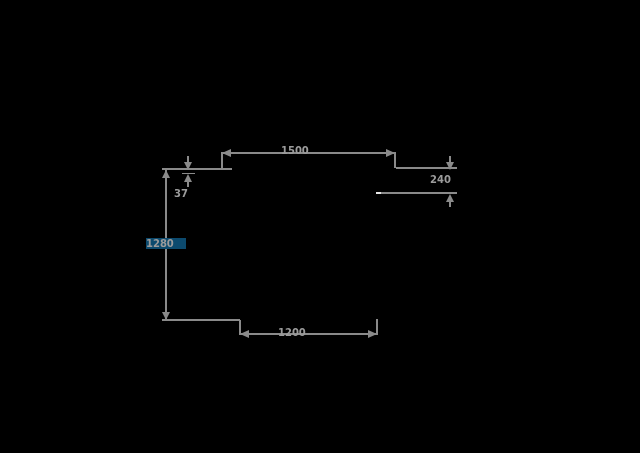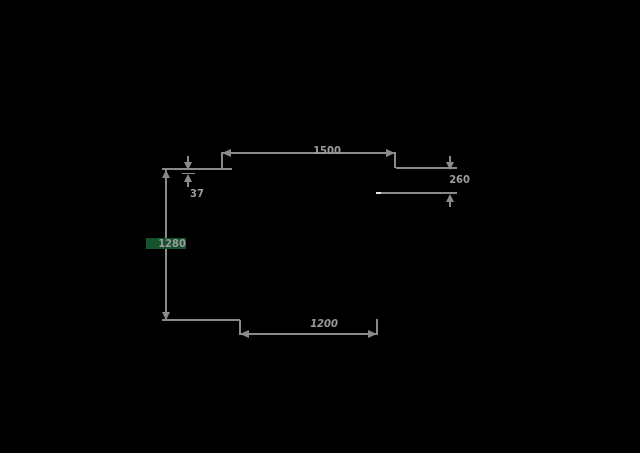--- a/index.html
+++ b/index.html
@@ -4,21 +4,21 @@
 <style>
   html,body{margin:0;padding:0;background:#000;}
   #stage{
     position:relative;width:640px;height:453px;background:#000;overflow:hidden;
     font-family:"DejaVu Sans", sans-serif;
   }
   .hline,.vline{position:absolute;background:#8a8a8a;}
   .whitetick{position:absolute;background:#e6e6e6;}
   .dimlabel{
     position:absolute;color:#9b9b9b;font-size:10px;font-weight:bold;
-    text-align:right;line-height:11px;letter-spacing:0px;white-space:nowrap;
+    text-align:left;line-height:11px;letter-spacing:0px;white-space:nowrap;
   }
   .arr{position:absolute;width:0;height:0;}
   .arr-left {border-top:4px solid transparent;border-bottom:4px solid transparent;border-right:9px solid #8a8a8a;}
   .arr-right{border-top:4px solid transparent;border-bottom:4px solid transparent;border-left:9px solid #8a8a8a;}
   .arr-up   {border-left:4px solid transparent;border-right:4px solid transparent;border-bottom:8px solid #8a8a8a;}
   .arr-down {border-left:4px solid transparent;border-right:4px solid transparent;border-top:8px solid #8a8a8a;}
 </style>
 </head>
 <body>
 
@@ -41,37 +41,37 @@
     <div class="hline" style="left:182px;top:173px;width:13px;height:1px;"></div>
     <div class="arr arr-up" style="left:184px;top:174px;"></div>
     <div class="vline" style="left:187px;top:181px;width:2px;height:6px;"></div>
     <div class="dimlabel" style="left:174px;top:188px;width:30px;">37</div>
   </div>
 
   <div>
     <div class="vline" style="left:165px;top:170px;width:2px;height:150px;"></div>
     <div class="arr arr-up" style="left:162px;top:170px;"></div>
     <div class="arr arr-down" style="left:162px;top:312px;"></div>
-    <div class="dimlabel" style="left:146px;top:238px;width:40px;background:#14532d;">1280</div>
+    <div class="dimlabel" style="left:146px;top:238px;width:40px;background:#0c4a6e;">1280</div>
     <div class="hline" style="left:162px;top:319px;width:78px;height:2px;"></div>
   </div>
 
   <div>
     <div class="hline" style="left:396px;top:167px;width:61px;height:2px;"></div>
     <div class="whitetick" style="left:376px;top:192px;width:5px;height:2px;"></div>
     <div class="hline" style="left:381px;top:192px;width:76px;height:2px;"></div>
     <div class="vline" style="left:449px;top:156px;width:2px;height:7px;"></div>
     <div class="arr arr-down" style="left:446px;top:162px;"></div>
-    <div class="dimlabel" style="left:430px;top:174px;width:40px;">260</div>
+    <div class="dimlabel" style="left:430px;top:174px;width:40px;">240</div>
     <div class="arr arr-up" style="left:446px;top:194px;"></div>
     <div class="vline" style="left:449px;top:201px;width:2px;height:6px;"></div>
   </div>
 
   <div>
     <div class="hline" style="left:240px;top:333px;width:137px;height:2px;"></div>
     <div class="vline" style="left:239px;top:320px;width:2px;height:15px;"></div>
     <div class="vline" style="left:376px;top:319px;width:2px;height:16px;"></div>
     <div class="arr arr-left" style="left:240px;top:330px;"></div>
     <div class="arr arr-right" style="left:368px;top:330px;"></div>
-    <div class="dimlabel" style="left:278px;top:318px;width:60px;font-style:italic;">1200</div>
+    <div class="dimlabel" style="left:278px;top:327px;width:60px;">1200</div>
   </div>
 
 </div>
 
 </body></html>

